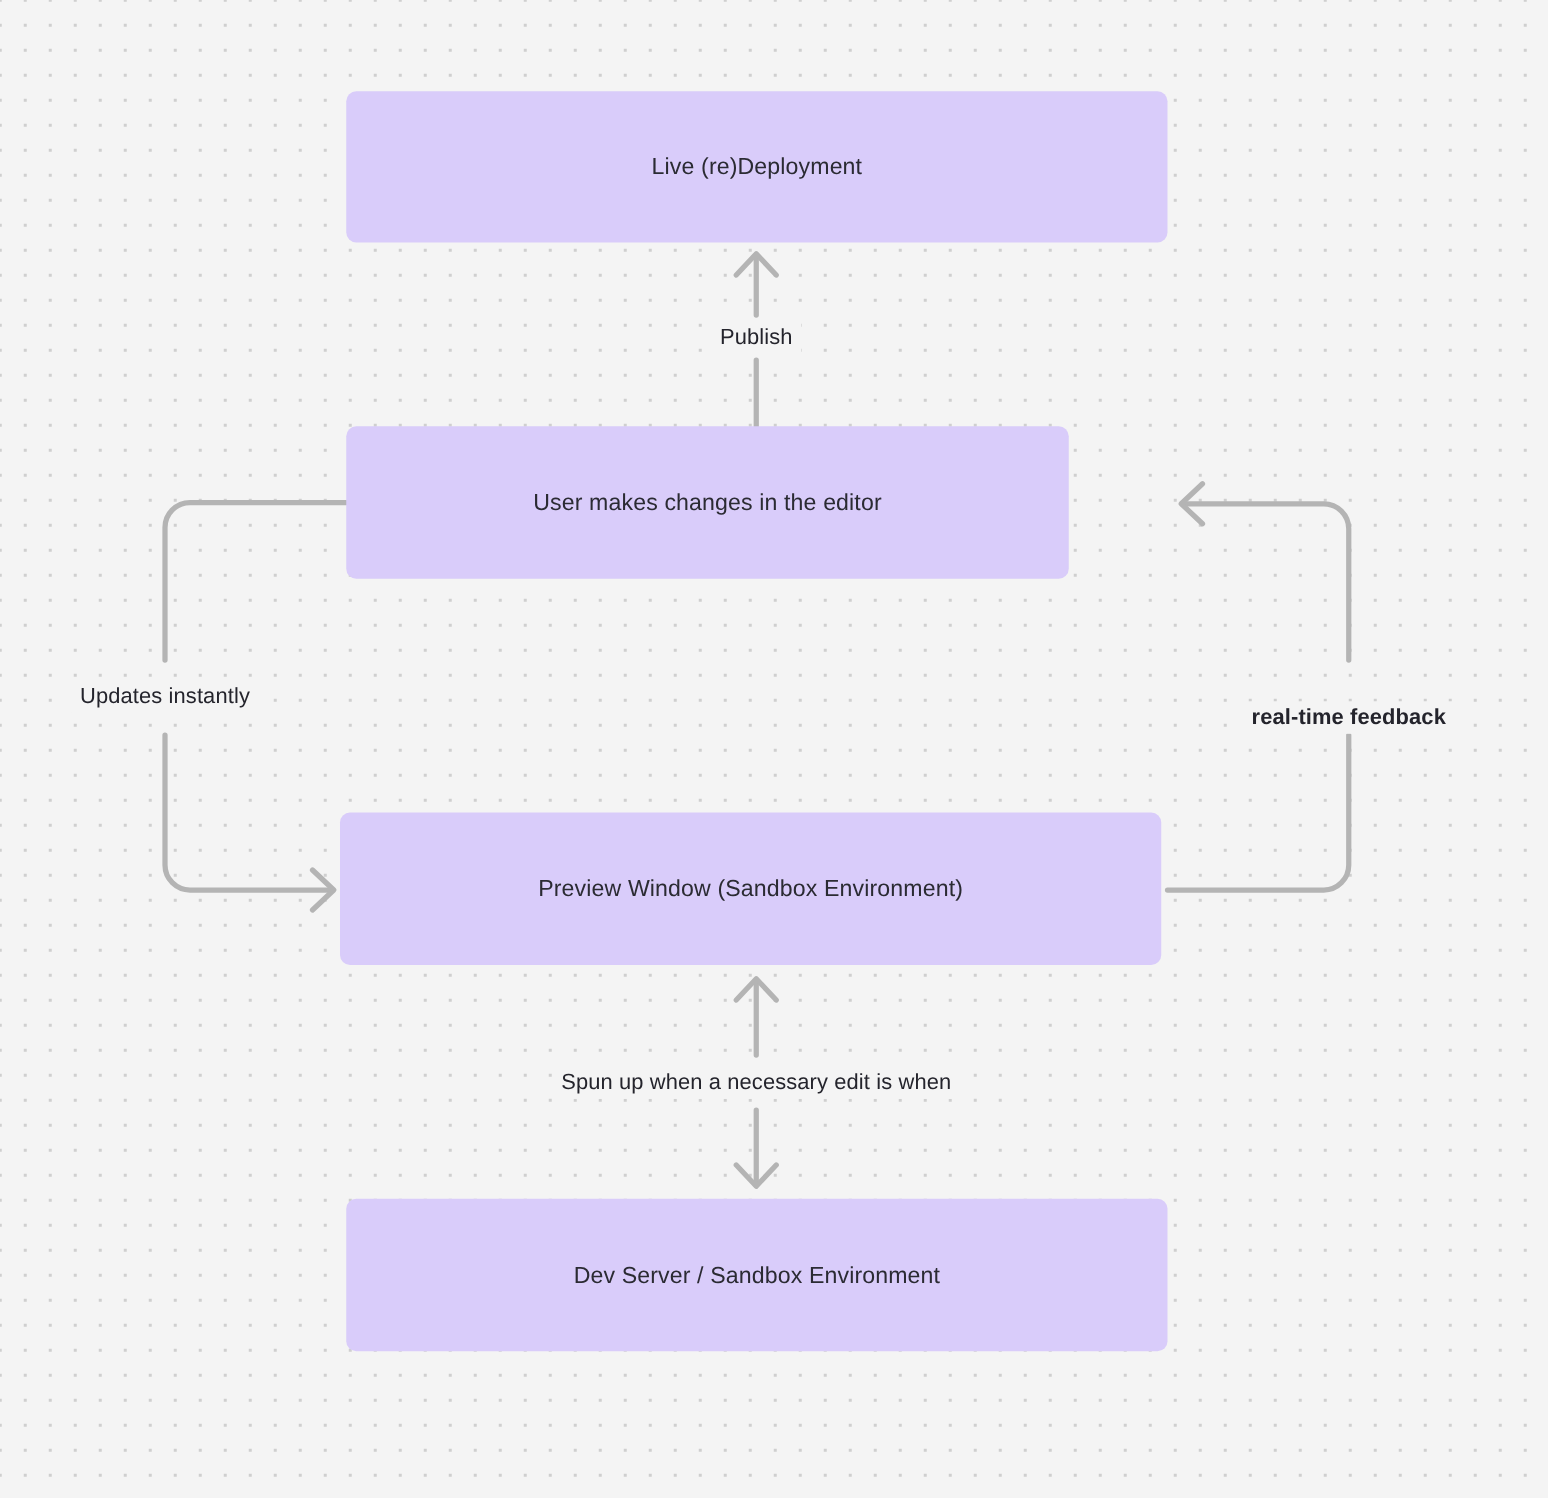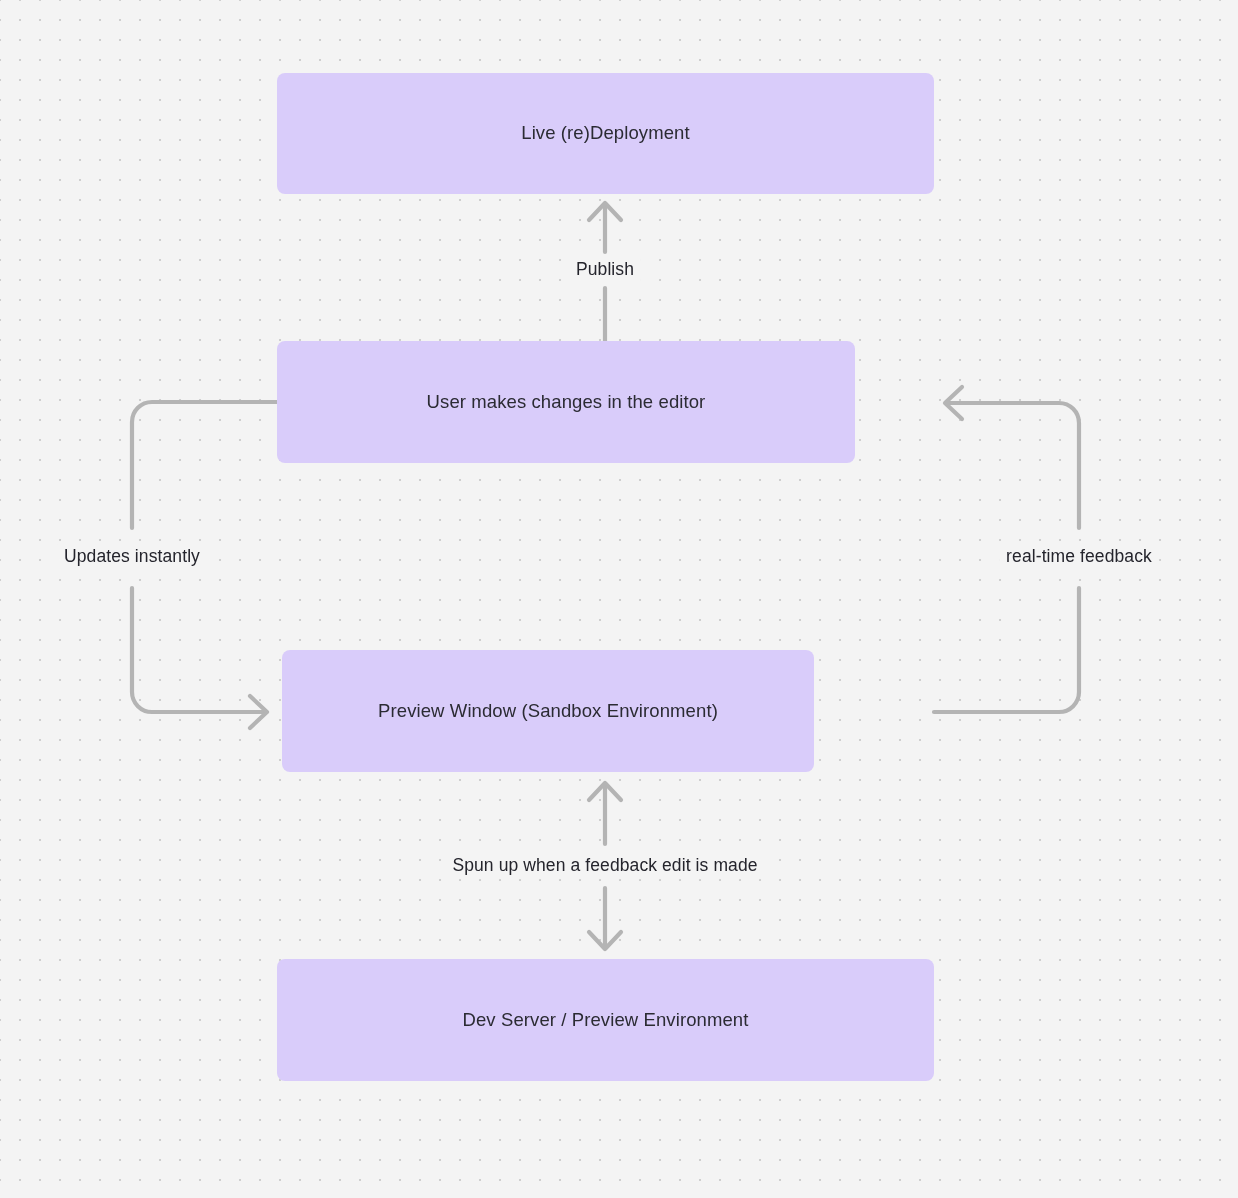--- a/index.html
+++ b/index.html
@@ -97,29 +97,29 @@
   </svg>
 
   <div class="node" style="left:277px; top:73px; width:657px; height:121px;">
     <span class="node-label">Live (re)Deployment</span>
   </div>
 
   <div class="node" style="left:277px; top:341px; width:578px; height:122px;">
     <span class="node-label">User makes changes in the editor</span>
   </div>
 
-  <div class="node" style="left:282px; top:650px; width:532px; height:122px;">
+  <div class="node" style="left:272px; top:650px; width:657px; height:122px;">
     <span class="node-label">Preview Window (Sandbox Environment)</span>
   </div>
 
   <div class="node" style="left:277px; top:959px; width:657px; height:122px;">
-    <span class="node-label">Dev Server / Preview Environment</span>
+    <span class="node-label">Dev Server / Sandbox Environment</span>
   </div>
 
   <div class="edge-label el-center" style="left:605px; top:270px;text-align:right;">Publish</div>
 
   <div class="edge-label el-center" style="left:132px; top:557px;">Updates instantly</div>
 
-  <div class="edge-label el-center" style="left:1079px; top:557px;">real-time feedback</div>
+  <div class="edge-label el-center" style="left:1079px; top:574px;font-weight:bold;">real-time feedback</div>
 
-  <div class="edge-label el-center" style="left:605px; top:866px;">Spun up when a feedback edit is made</div>
+  <div class="edge-label el-center" style="left:605px; top:866px;">Spun up when a necessary edit is when</div>
 
 </div>
 
 </body></html>

